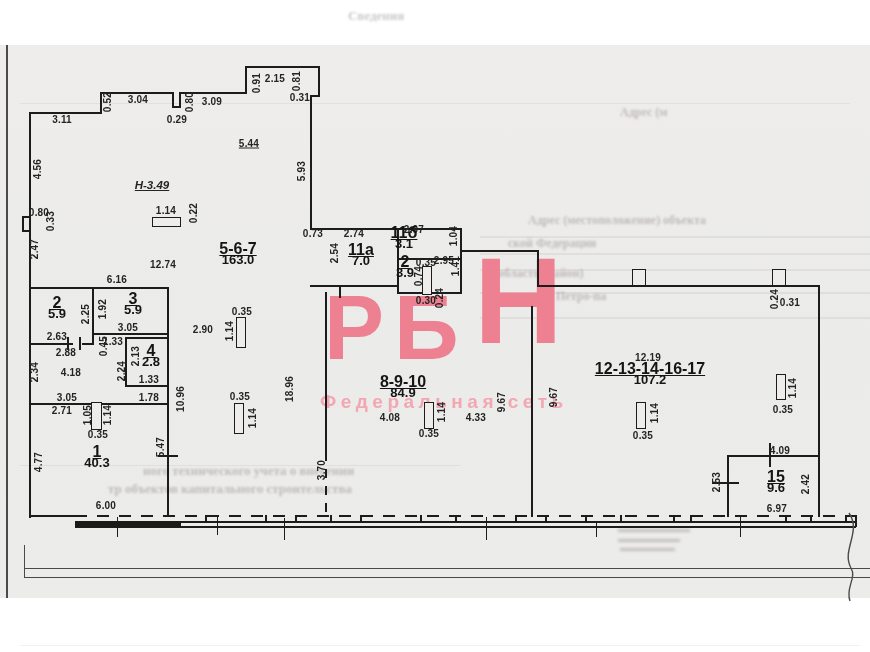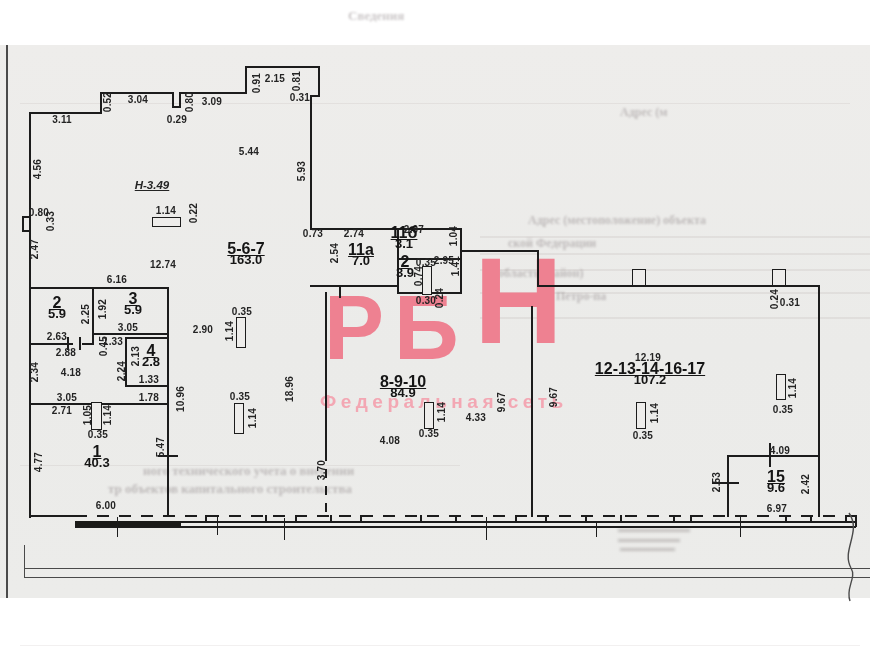--- a/index.html
+++ b/index.html
@@ -172,21 +172,21 @@
       <span class="dim" style="left: 275px; top: 78px;">2.15</span>
       <span class="dim v" style="left: 296px; top: 81px;">0.81</span>
       <span class="dim" style="left: 300px; top: 97px;">0.31</span>
       <span class="dim v" style="left: 301px; top: 171px;">5.93</span>
       <span class="dim v" style="left: 37px; top: 169px;">4.56</span>
       <span class="dim" style="left: 39px; top: 212px;">0.80</span>
       <span class="dim v" style="left: 50px; top: 221px;">0.33</span>
       <span class="dim v" style="left: 34px; top: 249px;">2.47</span>
       <span class="dim v" style="left: 34px; top: 372px;">2.34</span>
       <span class="dim v" style="left: 38px; top: 462px;">4.77</span>
-      <span class="dim" style="left: 249px; top: 151px;">5.44</span>
+      <span class="dim" style="left: 249px; top: 143px; text-decoration: underline;">5.44</span>
       <span class="dim" style="left: 166px; top: 210px;">1.14</span>
       <span class="dim v" style="left: 193px; top: 213px;">0.22</span>
       <span class="dim" style="left: 163px; top: 264px;">12.74</span>
       <span class="dim" style="left: 117px; top: 279px;">6.16</span>
       <span class="dim" style="left: 203px; top: 329px;">2.90</span>
       <span class="dim" style="left: 242px; top: 311px;">0.35</span>
       <span class="dim v" style="left: 229px; top: 331px;">1.14</span>
       <span class="dim" style="left: 240px; top: 396px;">0.35</span>
       <span class="dim v" style="left: 252px; top: 418px;">1.14</span>
       <span class="dim v" style="left: 289px; top: 389px;">18.96</span>
@@ -214,39 +214,39 @@
       <span class="dim" style="left: 354px; top: 233px;">2.74</span>
       <span class="dim v" style="left: 334px; top: 253px;">2.54</span>
       <span class="dim" style="left: 414px; top: 229px;">2.97</span>
       <span class="dim v" style="left: 453px; top: 236px;">1.04</span>
       <span class="dim" style="left: 426px; top: 262px;">0.35</span>
       <span class="dim" style="left: 444px; top: 260px;">2.95</span>
       <span class="dim v" style="left: 455px; top: 266px;">1.41</span>
       <span class="dim v" style="left: 418px; top: 276px;">0.74</span>
       <span class="dim" style="left: 426px; top: 300px;">0.30</span>
       <span class="dim v" style="left: 439px; top: 298px;">0.24</span>
-      <span class="dim" style="left: 390px; top: 440px;">4.08</span>
+      <span class="dim" style="left: 390px; top: 417px;">4.08</span>
       <span class="dim v" style="left: 441px; top: 412px;">1.14</span>
       <span class="dim" style="left: 429px; top: 433px;">0.35</span>
       <span class="dim" style="left: 476px; top: 417px;">4.33</span>
       <span class="dim v" style="left: 501px; top: 402px;">9.67</span>
       <span class="dim v" style="left: 553px; top: 397px;">9.67</span>
       <span class="dim v" style="left: 321px; top: 470px;">3.70</span>
       <span class="dim v" style="left: 774px; top: 299px;">0.24</span>
       <span class="dim" style="left: 790px; top: 302px;">0.31</span>
       <span class="dim" style="left: 648px; top: 357px;">12.19</span>
       <span class="dim v" style="left: 654px; top: 413px;">1.14</span>
       <span class="dim" style="left: 643px; top: 435px;">0.35</span>
       <span class="dim v" style="left: 792px; top: 388px;">1.14</span>
       <span class="dim" style="left: 783px; top: 409px;">0.35</span>
       <span class="dim" style="left: 780px; top: 450px;">4.09</span>
       <span class="dim v" style="left: 716px; top: 482px;">2.53</span>
       <span class="dim v" style="left: 805px; top: 484px;">2.42</span>
       <span class="dim" style="left: 777px; top: 508px;">6.97</span>
-      <div class="room" style="left: 238px; top: 243px; margin-left: 8px;">
+      <div class="room" style="left: 238px; top: 243px;">
         <div class="id">5-6-7</div>
         <div class="area">163.0</div>
       </div>
       <div class="room" style="left: 361px; top: 244px;">
         <div class="id">11а</div>
         <div class="area">7.0</div>
       </div>
       <div class="room" style="left: 404px; top: 227px;">
         <div class="id">11б</div>
         <div class="area">3.1</div>

